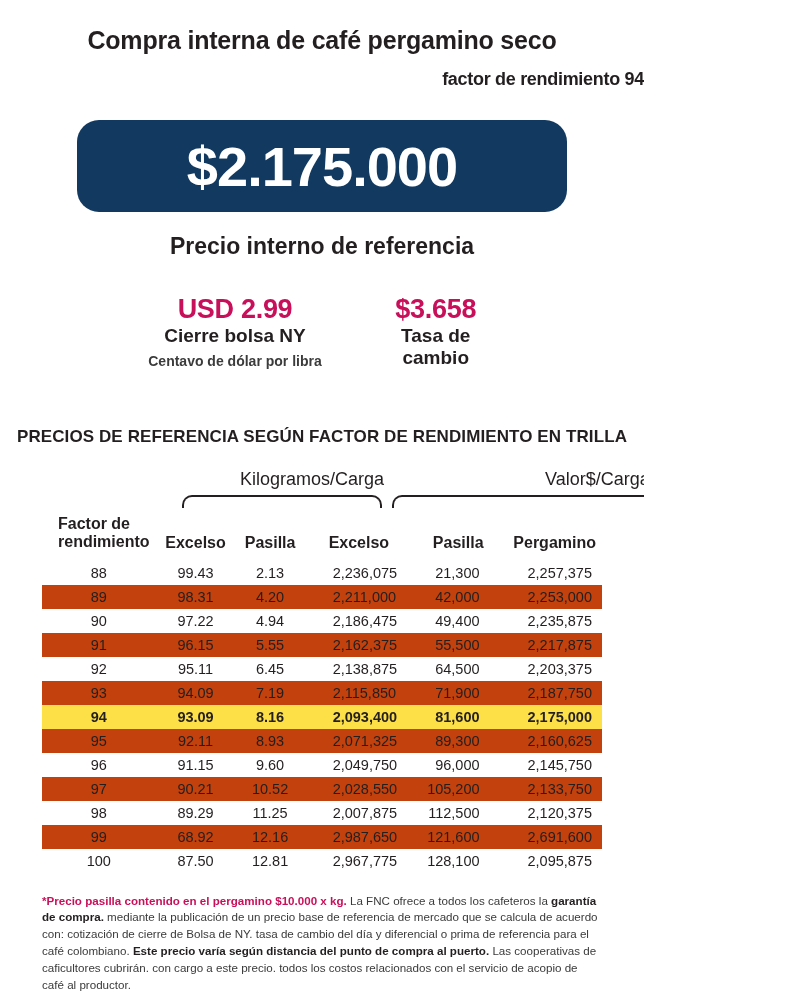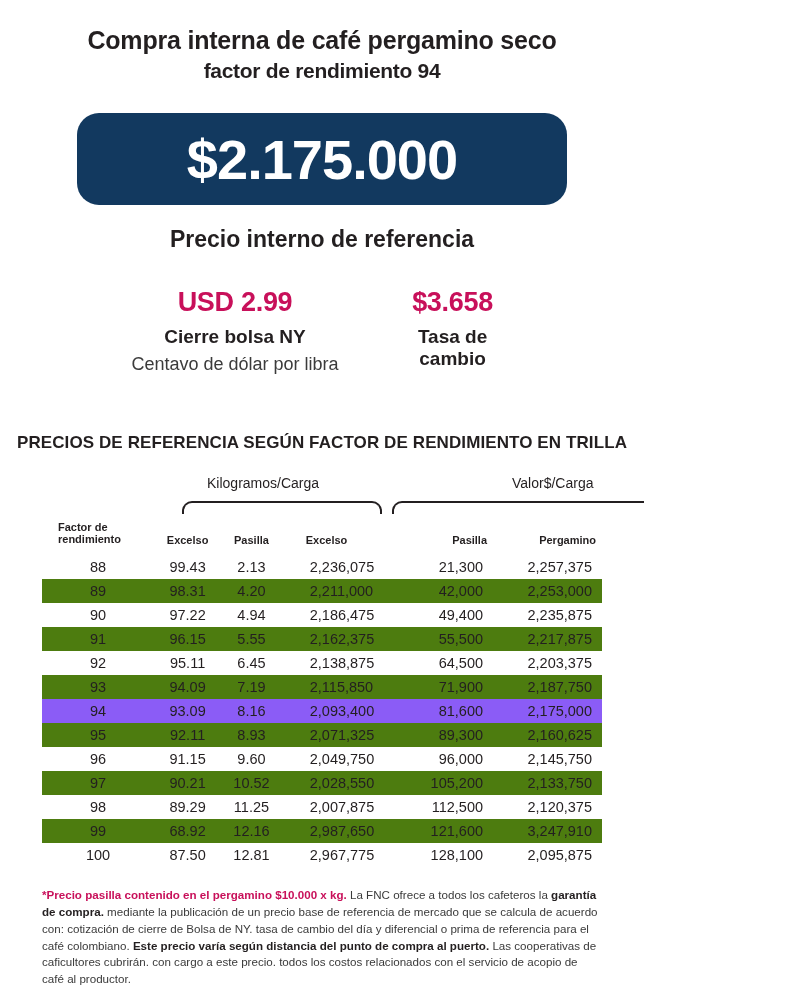--- a/index.html
+++ b/index.html
@@ -22,25 +22,26 @@
     text-align: center;
     padding-top: 26px;
   }
   .header .line1 {
     font-size: 25px;
     font-weight: 600;
     letter-spacing: -0.2px;
     color: #231f20;
   }
   .header .line2 {
-    font-size: 21px;
-    font-weight: 800;
-    margin-top: 4px;
+    font-size: 18px;
+    font-weight: 800;
+    margin-top: 14px;
     letter-spacing: -0.3px;
     color: #231f20;
+    text-align: right;
   }
 
   
   .badge-wrap {
     display: flex;
     justify-content: center;
     margin-top: 30px;
   }
   .badge {
     background: #12395f;
@@ -73,27 +74,27 @@
   .metric { text-align: center; }
   .metric .value {
     color: #c8105a;
     font-size: 27px;
     font-weight: 800;
     letter-spacing: -0.3px;
   }
   .metric .label {
     font-size: 19px;
     font-weight: 800;
-    margin-top: 8px;
+    margin-top: 0;
     color: #231f20;
     line-height: 1.15;
   }
   .metric .sub {
-    font-size: 18px;
-    font-weight: 400;
+    font-size: 14px;
+    font-weight: 700;
     color: #3b3b3b;
     margin-top: 6px;
   }
   .metric.narrow .label { max-width: 120px; margin-left: auto; margin-right: auto; }
 
   
   .table-title {
     margin: 58px 0 12px 0;
     text-align: center;
     font-size: 17px;
@@ -106,23 +107,24 @@
     margin: 22px 42px 0 42px;
     position: relative;
   }
 
   .group-labels {
     position: relative;
     height: 26px;
   }
   .group-labels .gl {
     position: absolute;
-    font-size: 14px;
+    font-size: 18px;
     font-weight: 400;
     color: #231f20;
+    margin-left: 33px;
   }
   .gl-kg { left: 165px; }
   .gl-val { left: 470px; }
 
   .braces { position: relative; height: 16px; }
   .brace {
     position: absolute;
     top: 0;
     height: 13px;
     border: 2px solid #231f20;
@@ -131,42 +133,42 @@
   }
   .brace-kg { left: 140px; width: 200px; }
   .brace-val { left: 350px; width: 355px; }
 
   table {
     border-collapse: collapse;
     width: 100%;
     margin-top: 2px;
   }
   thead th {
-    font-size: 11px;
+    font-size: 16px;
     font-weight: 800;
     color: #231f20;
     padding: 2px 6px 9px 6px;
     text-align: center;
     vertical-align: bottom;
     margin-top: 16px;
   }
   thead th.col-factor {
     text-align: left;
     width: 112px;
     line-height: 1.15;
     padding-left: 16px;
   }
   tbody td {
     font-size: 14.5px;
     padding: 4px 6px;
     text-align: center;
     color: #231f20;
   }
-  tbody tr.alt { background: #4d7c0f; }
-  tbody tr.highlight td { font-weight: 400; background: #8b5cf6; }
+  tbody tr.alt { background: #c2410c; }
+  tbody tr.highlight td { font-weight: 700; background: #fde047; }
   td.c-factor { }
   td.c-exc-kg { }
   td.c-pas-kg { }
   td.c-exc-val { text-align: left; padding-left: 28px; }
   td.c-pas-val { text-align: right; padding-right: 18px; }
   td.c-perg-val { text-align: right; padding-right: 10px; }
   th.c-exc-val { text-align: left; padding-left: 24px; }
   th.c-pas-val { text-align: right; padding-right: 14px; }
   th.c-perg-val { text-align: right; padding-right: 6px; }
 
@@ -318,21 +320,21 @@
             <td class="c-exc-val">2,007,875</td>
             <td class="c-pas-val">112,500</td>
             <td class="c-perg-val">2,120,375</td>
           </tr>
           <tr class="alt">
             <td class="c-factor">99</td>
             <td class="c-exc-kg">68.92</td>
             <td class="c-pas-kg">12.16</td>
             <td class="c-exc-val">2,987,650</td>
             <td class="c-pas-val">121,600</td>
-            <td class="c-perg-val">3,247,910</td>
+            <td class="c-perg-val">2,691,600</td>
           </tr>
           <tr>
             <td class="c-factor">100</td>
             <td class="c-exc-kg">87.50</td>
             <td class="c-pas-kg">12.81</td>
             <td class="c-exc-val">2,967,775</td>
             <td class="c-pas-val">128,100</td>
             <td class="c-perg-val">2,095,875</td>
           </tr>
         </tbody>

